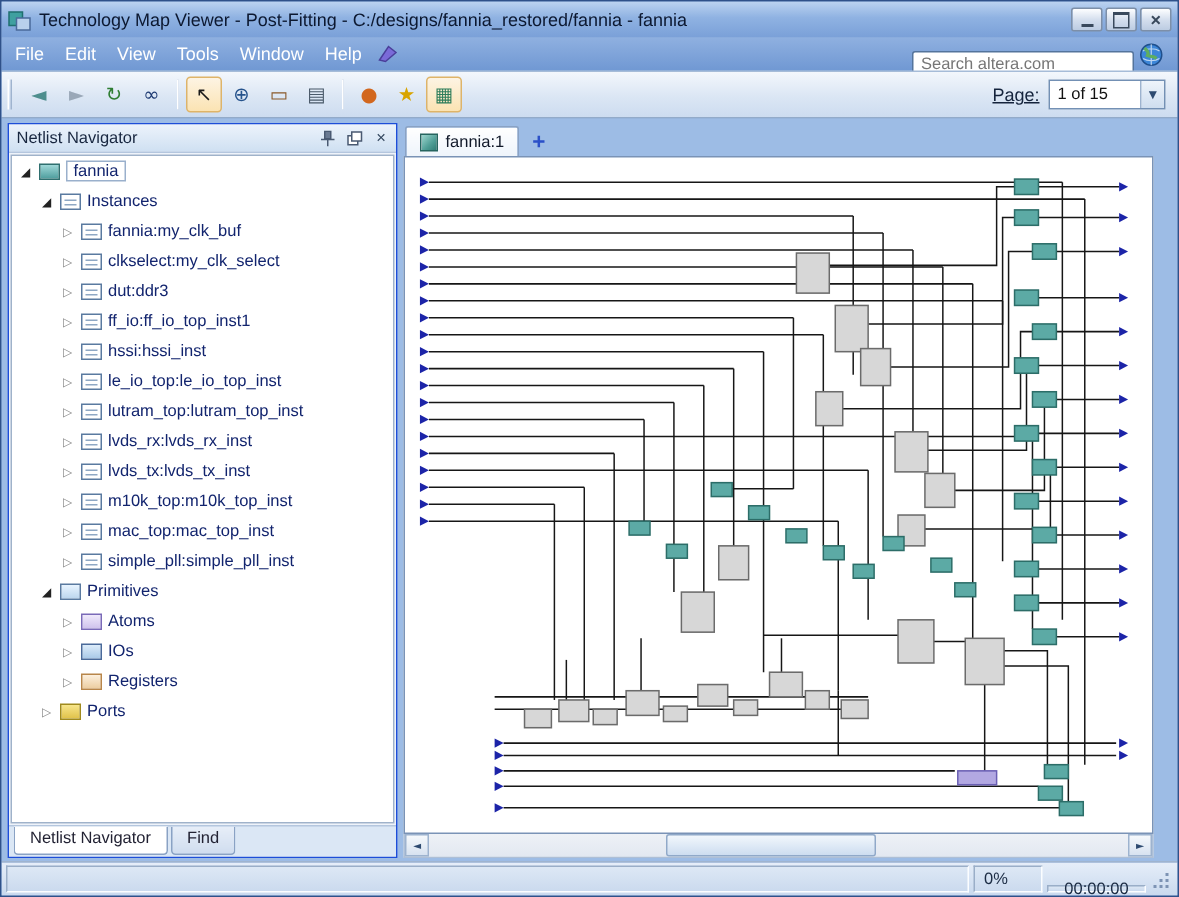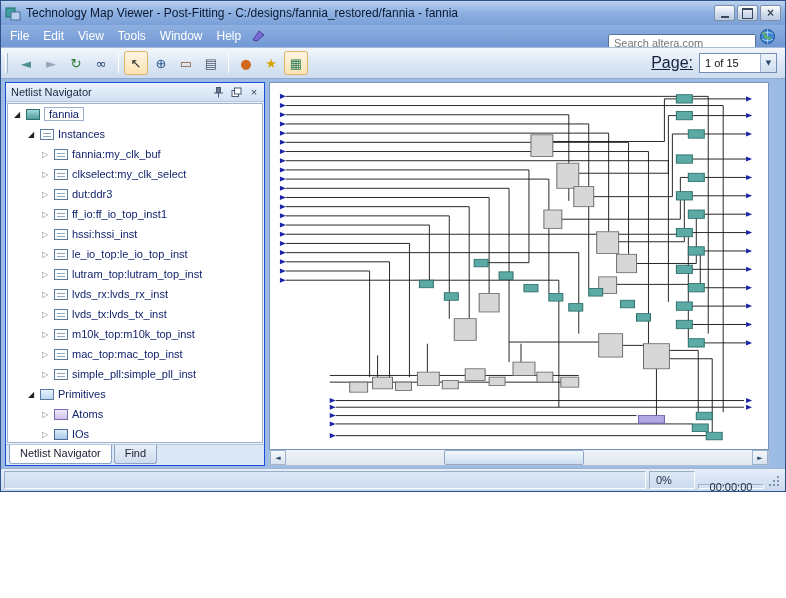--- a/index.html
+++ b/index.html
@@ -1,17 +1,17 @@
 <!DOCTYPE html>
 <html><head>
 <meta charset="utf-8">
 <style>
   html,body{margin:0;padding:0;background:#fff;}
   *{box-sizing:border-box;}
-  .window{width:786px;height:492px;border:1px solid #2f5189;background:#8fb0dc;
+  .window{width:786px;height:598px;border:1px solid #2f5189;background:#8fb0dc;
     display:flex;flex-direction:column;font-family:"Liberation Sans",sans-serif;overflow:hidden;}
   
   .titlebar{height:24px;flex:none;display:flex;align-items:center;gap:5px;padding:0 4px;
     background:linear-gradient(180deg,#bcd3f0 0%,#8fb2e2 45%,#7aa0d8 100%);}
   .title-text{flex:1;font-size:12px;color:#0c1830;white-space:nowrap;overflow:hidden;}
   .win-controls{display:flex;gap:2px;}
   .win-btn{width:21px;height:16px;border:1px solid #7d8fa8;border-radius:2px;padding:0;
     background:linear-gradient(#fdfeff,#d5dfee 50%,#bccce2);display:flex;align-items:center;justify-content:center;}
   .wb-min::before{content:"";width:8px;height:2px;background:#39495c;margin-top:8px;}
   .wb-max::before{content:"";width:9px;height:8px;border:1px solid #39495c;border-top-width:2px;}
@@ -28,21 +28,21 @@
   
   .toolbar{height:32px;flex:none;display:flex;align-items:center;gap:1px;padding:0 8px 0 4px;
     background:linear-gradient(#f3f7fc,#dbe6f4 55%,#cddcf0);
     border-top:1px solid #a6bcd8;border-bottom:1px solid #93abc9;}
   .tb-grip{width:3px;height:20px;border-left:1px solid #fff;border-right:1px solid #9fb4cf;margin-right:5px;}
   .tb-wrap{display:flex;align-items:center;gap:1px;}
   .tb-btn{width:24px;height:24px;border:1px solid transparent;border-radius:3px;background:transparent;
     display:flex;align-items:center;justify-content:center;font-size:13px;padding:0;font-family:"DejaVu Sans",sans-serif;}
   .tb-btn.active{background:linear-gradient(#fdf4e3,#fbe3b3);border-color:#dfb468;}
   .tb-sep{width:1px;height:20px;background:#9fb4cf;border-right:1px solid #fff;margin:0 4px;}
-  .page-label{font-size:16px;color:#14233c;margin:0 5px 0 2px;text-decoration:underline;}
+  .page-label{font-size:12px;color:#14233c;margin:0 5px 0 2px;text-decoration:underline;}
   .combo{width:78px;height:20px;background:#fff;border:1px solid #7390b4;display:flex;align-items:center;font-size:11px;color:#111;}
   .combo-val{flex:1;padding-left:5px;}
   .combo-arrow{width:16px;height:100%;background:linear-gradient(#eef4fb,#cfdeef);border-left:1px solid #9db3cf;
     display:flex;align-items:center;justify-content:center;font-size:7px;color:#2d4a70;font-family:"DejaVu Sans",sans-serif;}
   
   .workspace{flex:1;position:relative;background:#9dbce5;}
   
   .dock{position:absolute;left:4px;top:3px;bottom:2px;width:260px;display:flex;flex-direction:column;
     background:#eef3fa;border:1px solid #1d4ed8;}
   .dock-header{height:19px;flex:none;display:flex;align-items:center;gap:2px;padding:0 2px 0 5px;
@@ -312,20 +312,27 @@
             <span class="lbl">Ports</span>
           </div>
         </div>
       <div class="dock-tabs">
           <div class="dock-tab active">Netlist Navigator</div>
           <div class="dock-tab">Find</div>
         </div>
     </div>
 
     <div class="doc">
+      <div class="doc-tabs">
+        <div class="doc-tab">
+          <span class="doc-tab-icon"></span>
+          <span>fannia:1</span>
+        </div>
+        <button class="newtab">+</button>
+      </div>
       <div class="canvas">
         <svg preserveAspectRatio="none" viewBox="0 0 500 438">
             <path d="M440 16 L440 300" stroke="#161616" fill="none" stroke-width="1"></path>
             <path d="M455 27 L455 394" stroke="#161616" fill="none" stroke-width="1"></path>
             <path d="M300 38 L300 141" stroke="#161616" fill="none" stroke-width="1"></path>
             <path d="M320 49 L320 246" stroke="#161616" fill="none" stroke-width="1"></path>
             <path d="M340 60 L340 178" stroke="#161616" fill="none" stroke-width="1"></path>
             <path d="M360 71 L360 205" stroke="#161616" fill="none" stroke-width="1"></path>
             <path d="M380 82 L380 312" stroke="#161616" fill="none" stroke-width="1"></path>
             <path d="M400 93 L400 262" stroke="#161616" fill="none" stroke-width="1"></path>

